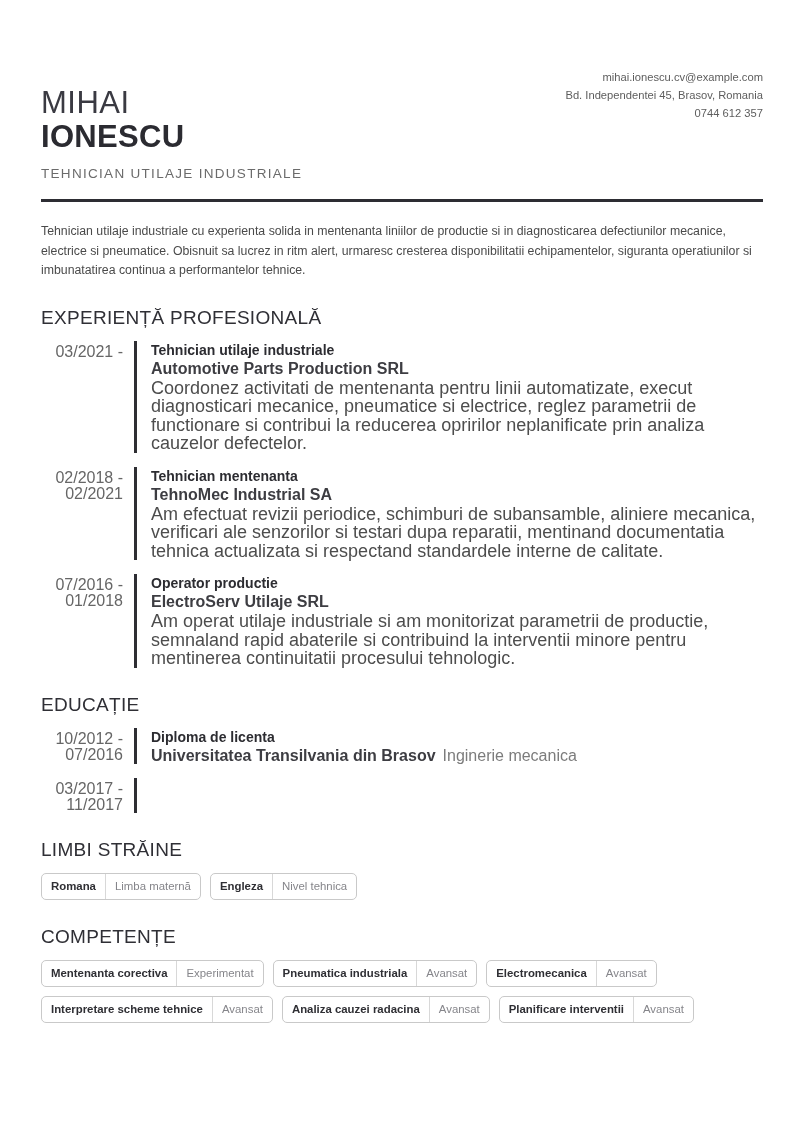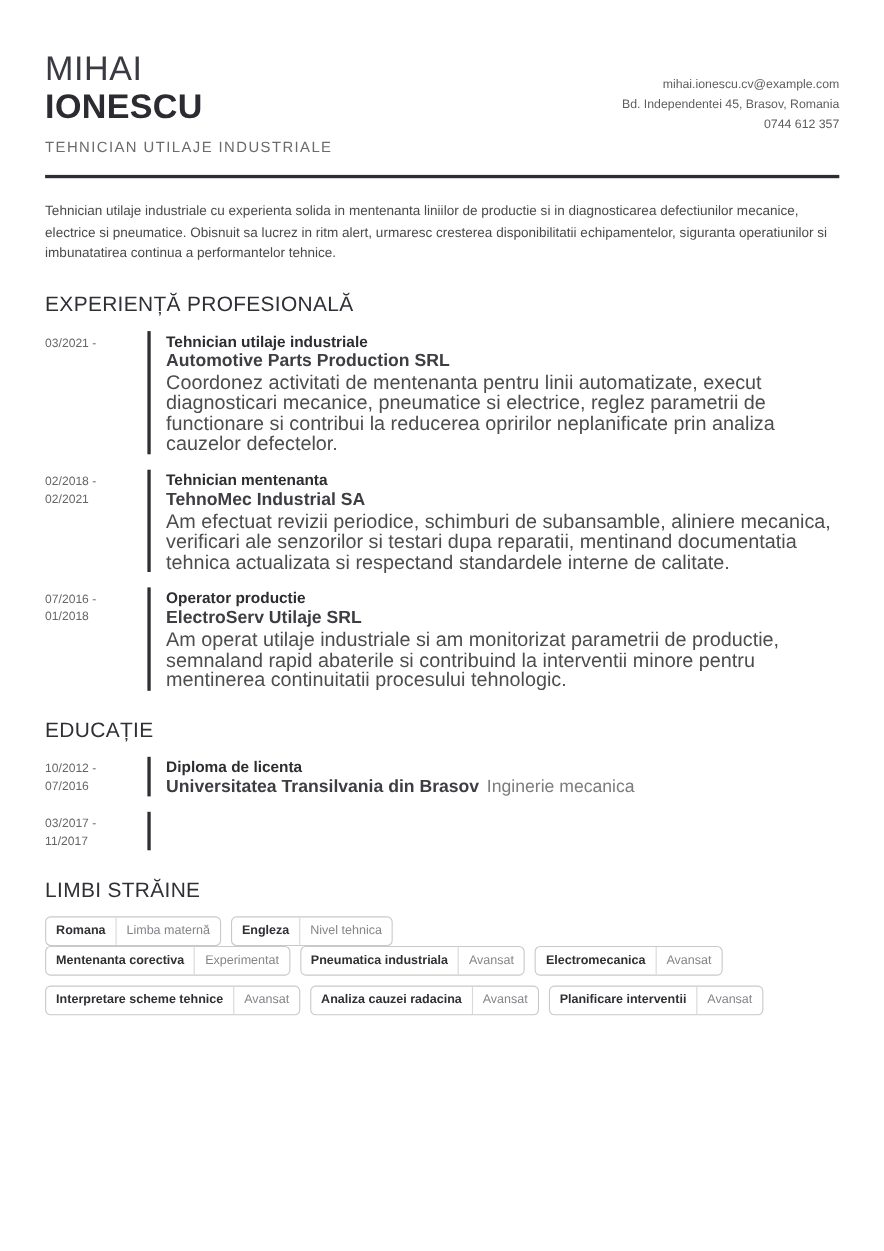--- a/index.html
+++ b/index.html
@@ -32,20 +32,21 @@
     padding-top: 46px;
   }
   .identity { }
   .name-first {
     font-size: 31px;
     font-weight: 400;
     letter-spacing: 0.5px;
     color: #3a3a42;
     line-height: 1.08;
     text-transform: uppercase;
+    margin-top: 40px;
   }
   .name-last {
     font-size: 31px;
     font-weight: 700;
     letter-spacing: 0.3px;
     color: #2b2b31;
     line-height: 1.12;
     text-transform: uppercase;
     margin-top: 1px;
   }
@@ -94,22 +95,22 @@
 
   
   .entry {
     display: flex;
     margin-bottom: 14px;
   }
   .entry:last-child { margin-bottom: 0; }
   .entry-dates {
     width: 93px;
     flex: 0 0 93px;
-    text-align: left;
-    font-size: 11px;
+    text-align: right;
+    font-size: 16px;
     line-height: 16px;
     color: #666666;
     padding-top: 3px;
     padding-right: 11px;
     box-sizing: border-box;
   }
   .entry-bar {
     width: 3px;
     flex: 0 0 3px;
     background: #2e2e33;
@@ -275,20 +276,21 @@
     <div class="chip">
       <span class="chip-name">Romana</span>
       <span class="chip-level">Limba maternă</span>
     </div>
     <div class="chip">
       <span class="chip-name">Engleza</span>
       <span class="chip-level">Nivel tehnica</span>
     </div>
   </div>
 
+  <div class="section-title">COMPETENȚE</div>
   <div class="chips">
     <div class="chip">
       <span class="chip-name">Mentenanta corectiva</span>
       <span class="chip-level">Experimentat</span>
     </div>
     <div class="chip">
       <span class="chip-name">Pneumatica industriala</span>
       <span class="chip-level">Avansat</span>
     </div>
     <div class="chip">

